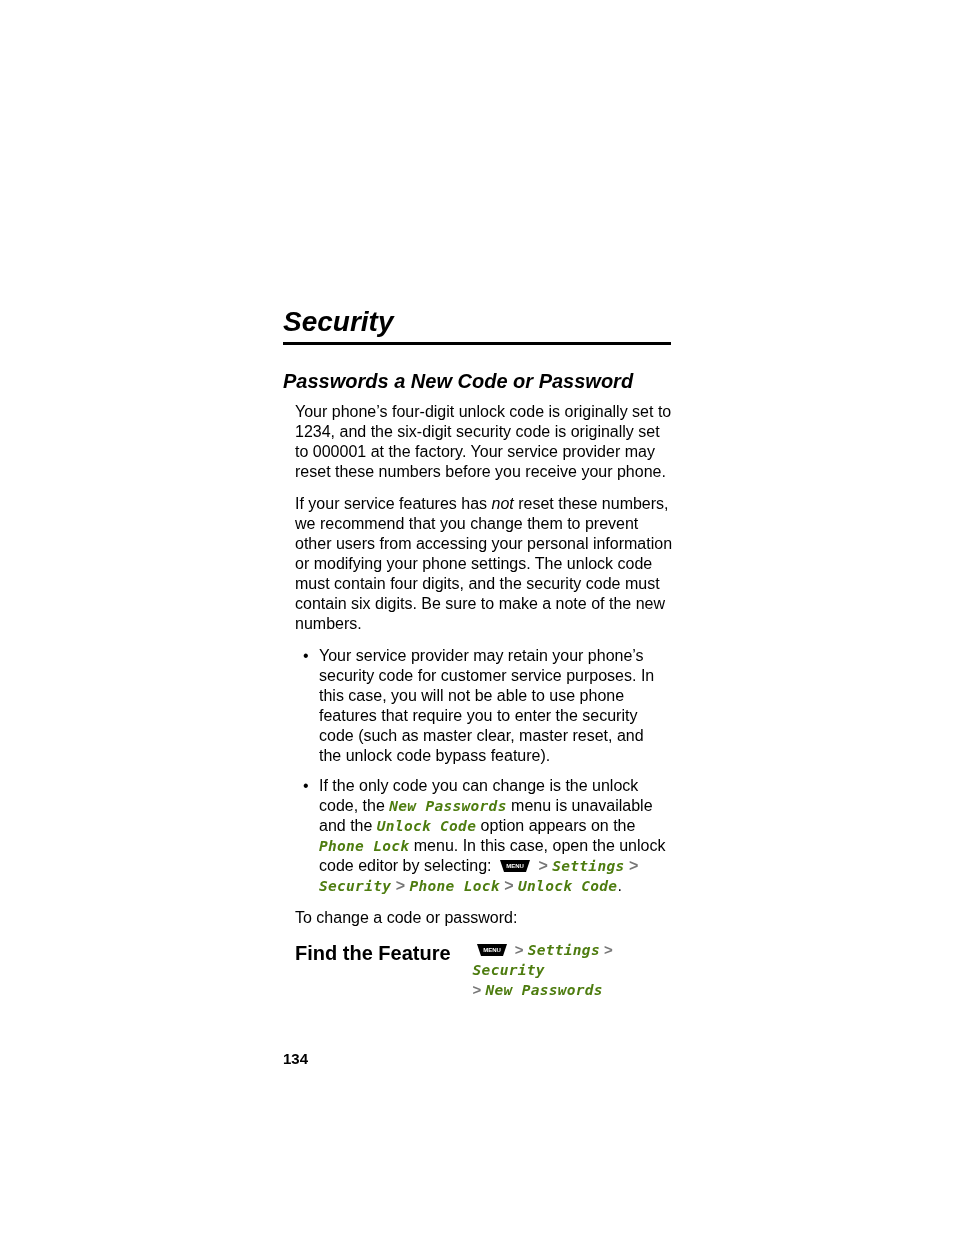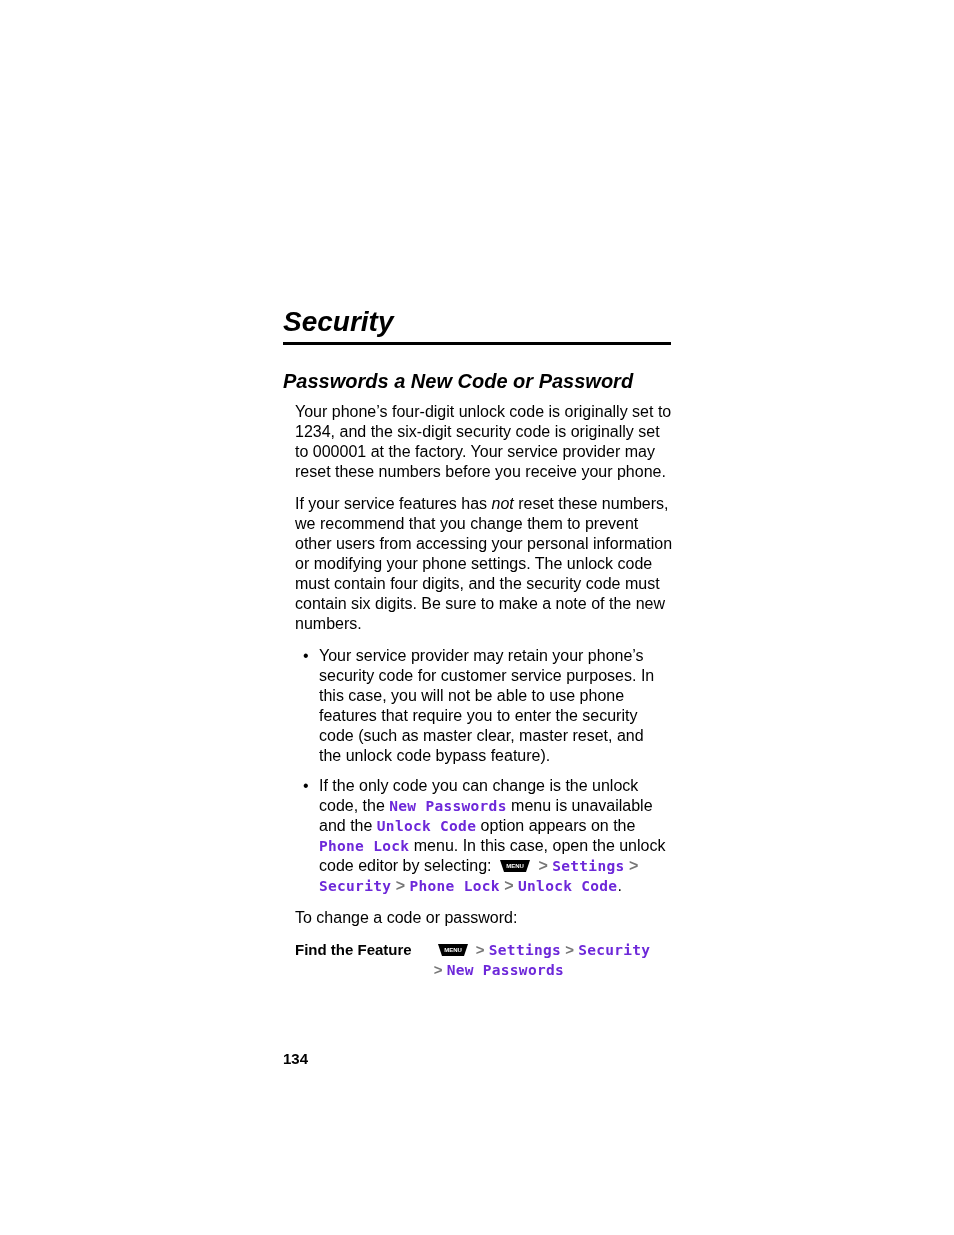--- a/index.html
+++ b/index.html
@@ -55,22 +55,23 @@
     color: #000;
   }
   .body-col p { margin: 0 0 12px 0; }
   .narrow { font-stretch: condensed; }
   .italic { font-style: italic; }
   .bold { font-weight: 700; }
   .mono {
     font-family: "Andale Mono", "Lucida Console", "Consolas", monospace;
     font-size: 14.5px;
     letter-spacing: 0.3px;
-    color: #6d28d9;
+    color: #4d7c0f;
     font-weight: 700;
+    font-style: italic;
   }
   ul.notes {
     list-style: none;
     margin: 0 6px 12px 0;
     padding: 0 0 0 24px;
   }
   ul.notes li {
     position: relative;
     margin: 0 0 10px 0;
   }
@@ -90,21 +91,21 @@
   }
   .menu-key svg { display: block; }
   .find-row {
     display: flex;
     align-items: flex-start;
     gap: 22px;
   }
   .find-label {
     font-family: "Arial Black", "Arial", sans-serif;
     font-weight: 900;
-    font-size: 15px;
+    font-size: 20px;
     white-space: nowrap;
     padding-top: 1px;
     text-align: right;
   }
   .find-path {
     font-size: 15px;
     line-height: 1.3;
   }
   .gt { color:#777; font-weight:700; }
   .page-number {

